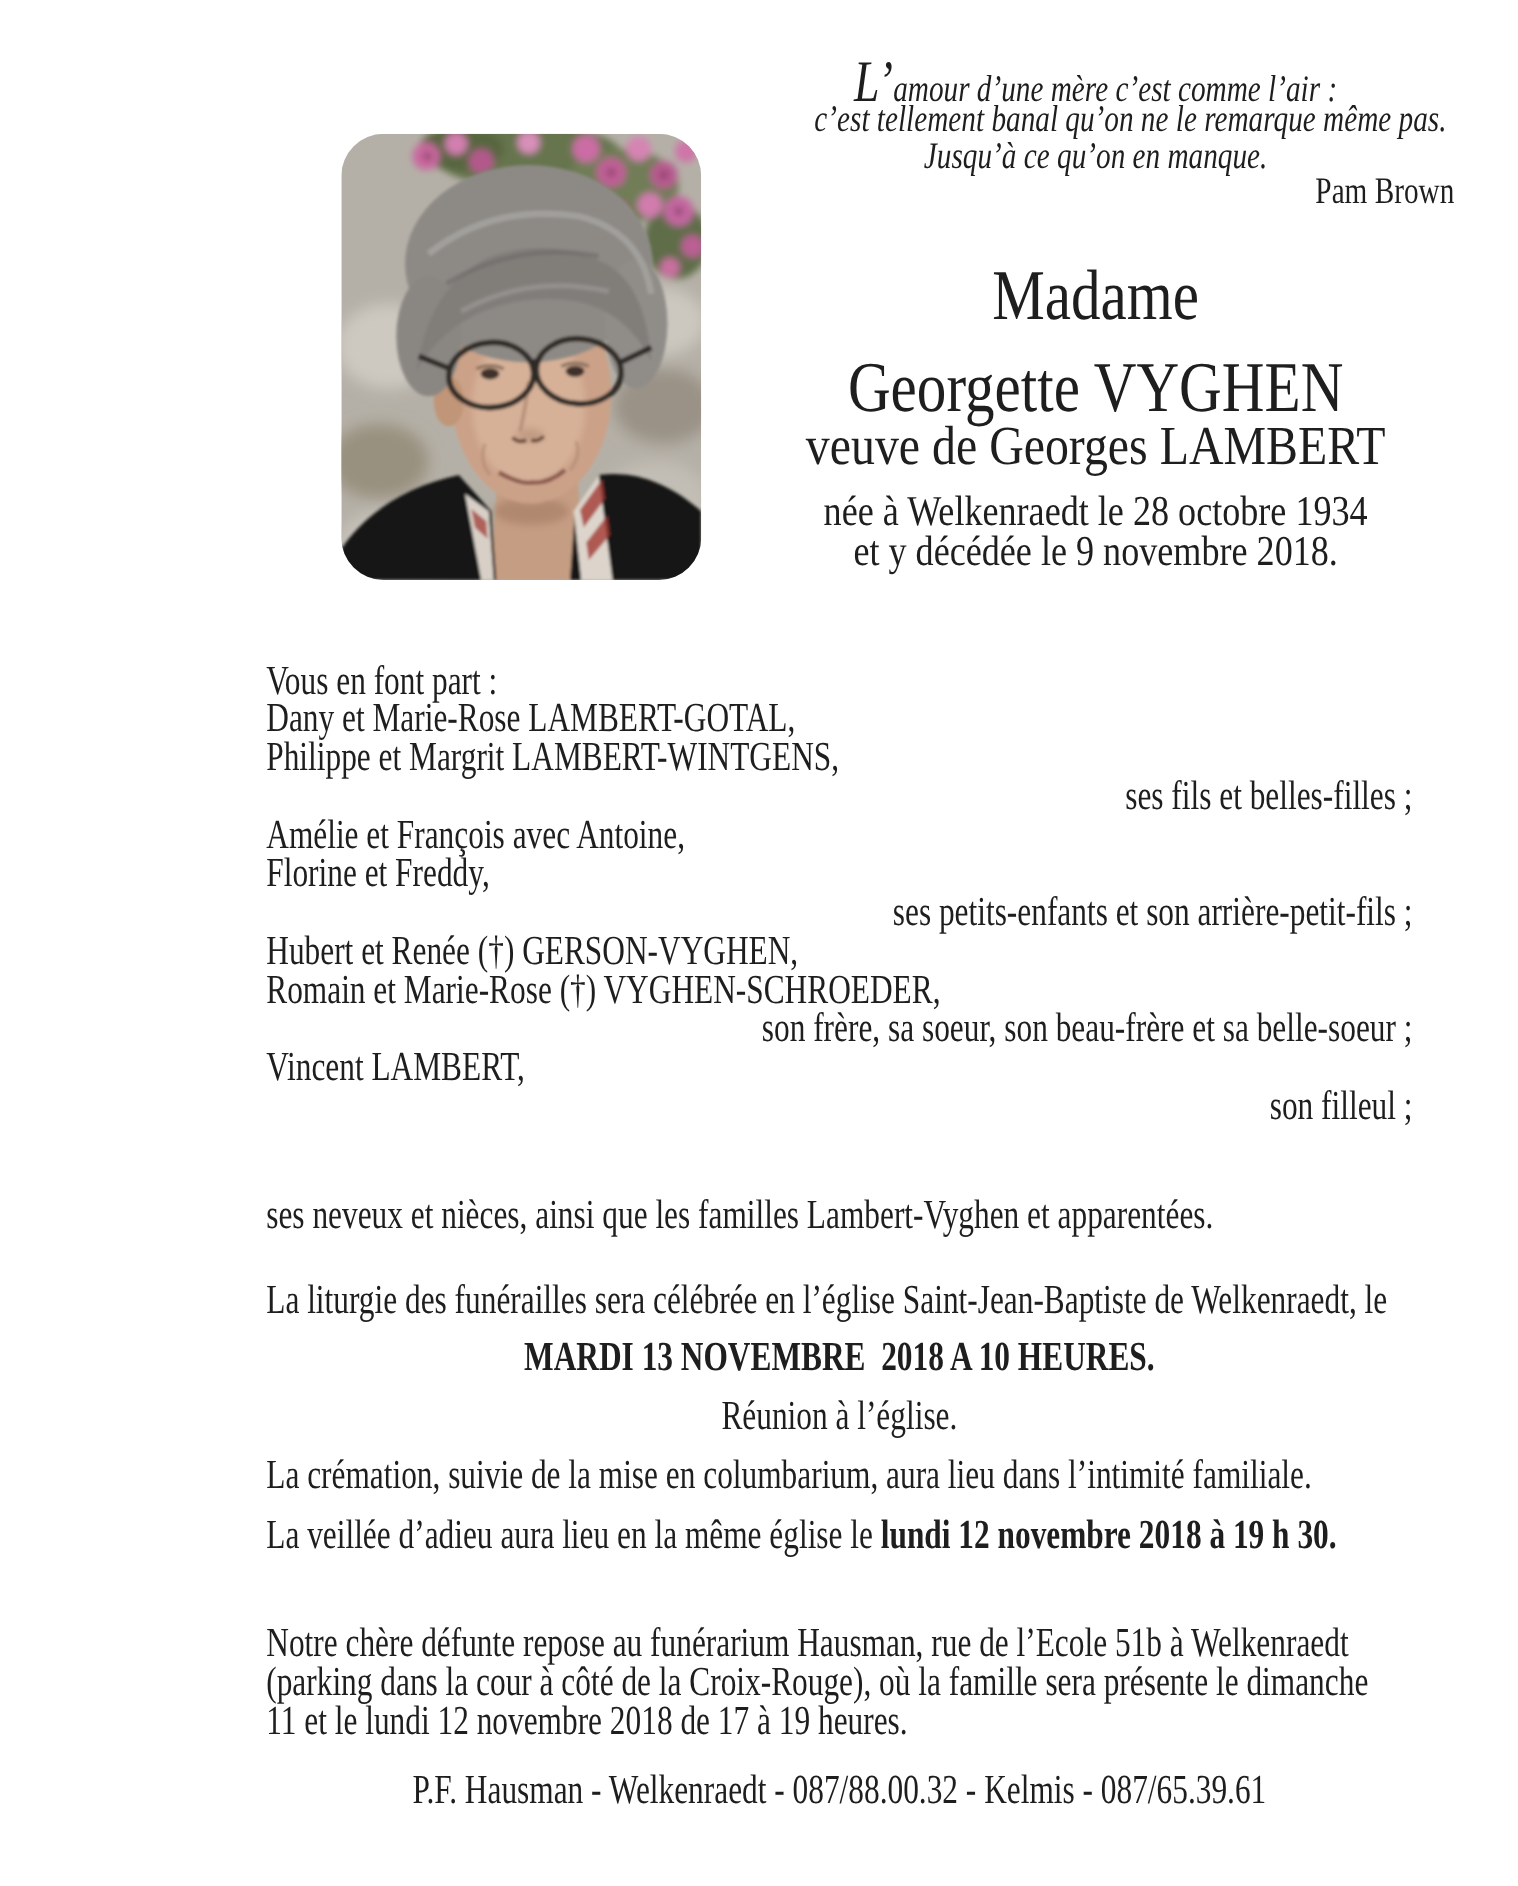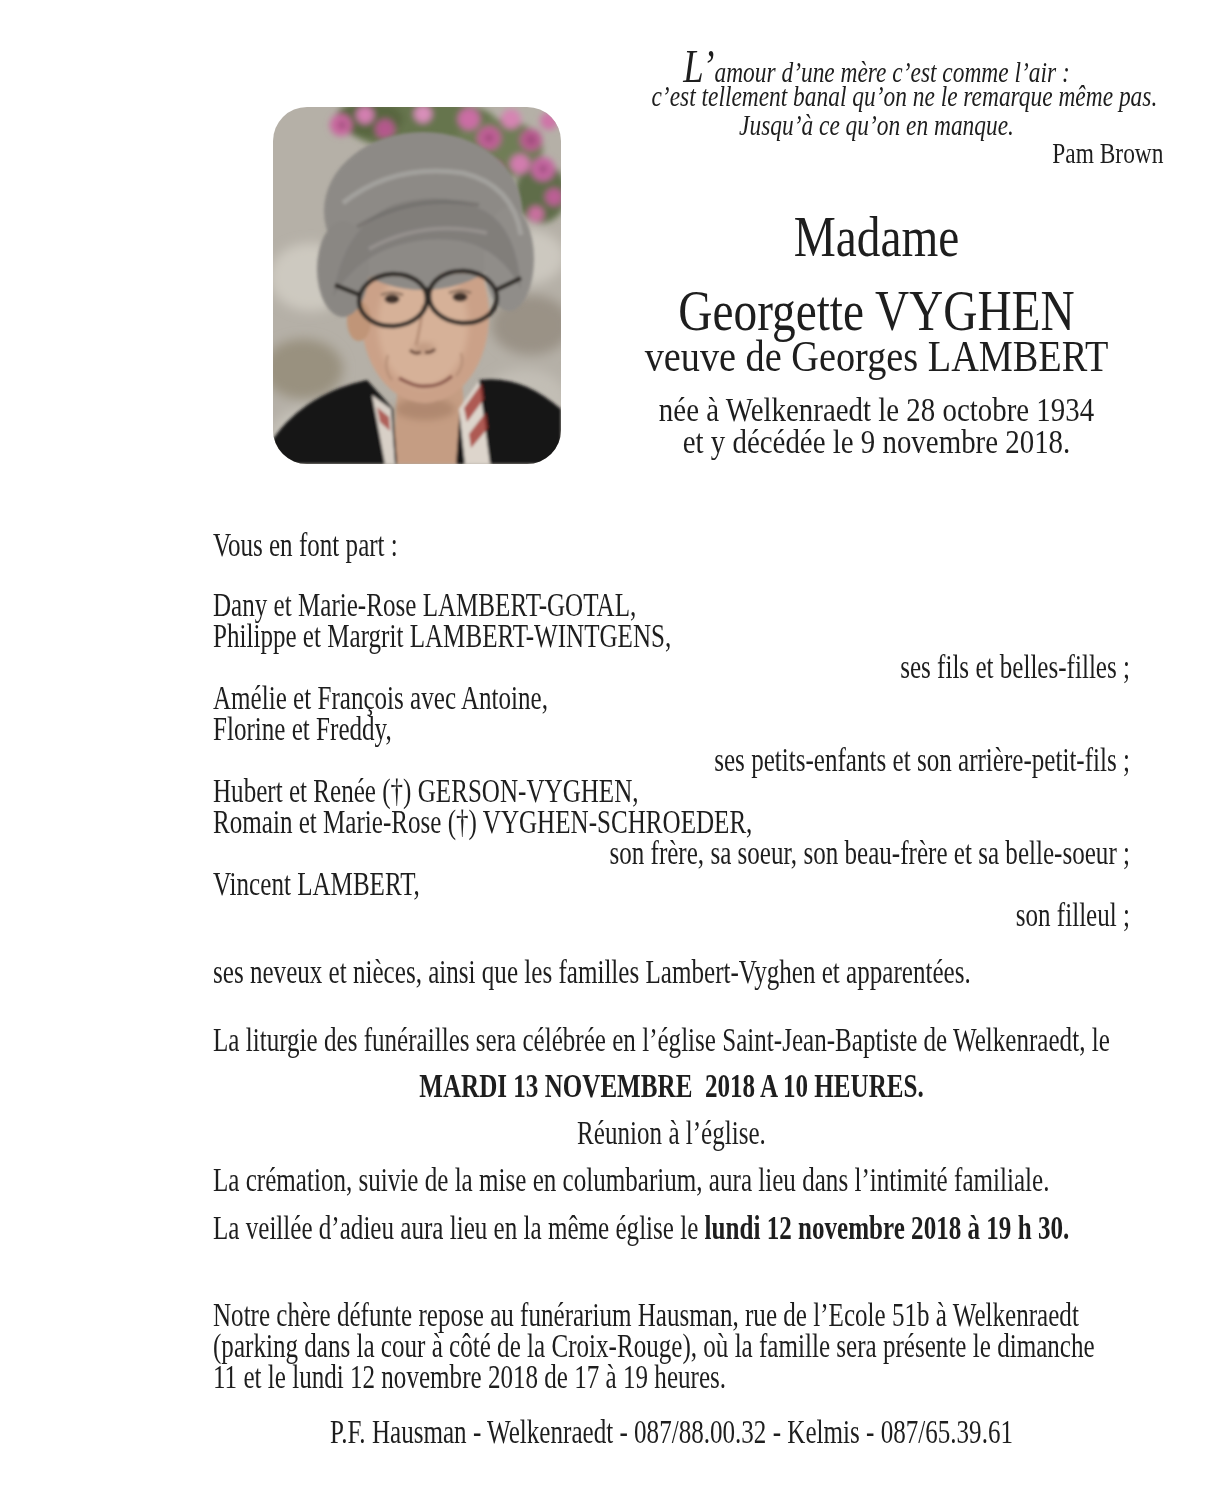--- a/index.html
+++ b/index.html
@@ -173,21 +173,21 @@
     <div class="nline tx-c line n-name" style="top:281px;">Georgette VYGHEN</div>
     <div class="nline vx-c line n-widow" style="top:334px;">veuve de Georges LAMBERT</div>
     <div class="nline dx-c line n-dates" style="top:392px;">née à Welkenraedt le 28 octobre 1934</div>
     <div class="nline dx-c line n-dates" style="top:424px;">et y décédée le 9 novembre 2018.</div>
   </div>
 
   <div class="abs doc-body">
 
     <div class="sx-l line" style="top:530px;">Vous en font part :</div>
 
-    <div class="fam" style="top:590px;">
+    <div class="fam" style="top:560px;">
       <div class="sx-l line">Dany et Marie-Rose LAMBERT-GOTAL,</div>
       <div class="sx-l line">Philippe et Margrit LAMBERT-WINTGENS,</div>
       <div class="sx-r line">ses fils et belles-filles ;</div>
       <div class="sx-l line">Amélie et François avec Antoine,</div>
       <div class="sx-l line">Florine et Freddy,</div>
       <div class="sx-r line">ses petits-enfants et son arrière-petit-fils ;</div>
       <div class="sx-l line">Hubert et Renée (†) GERSON-VYGHEN,</div>
       <div class="sx-l line">Romain et Marie-Rose (†) VYGHEN-SCHROEDER,</div>
       <div class="sx-r line">son frère, sa soeur, son beau-frère et sa belle-soeur ;</div>
       <div class="sx-l line">Vincent LAMBERT,</div>

